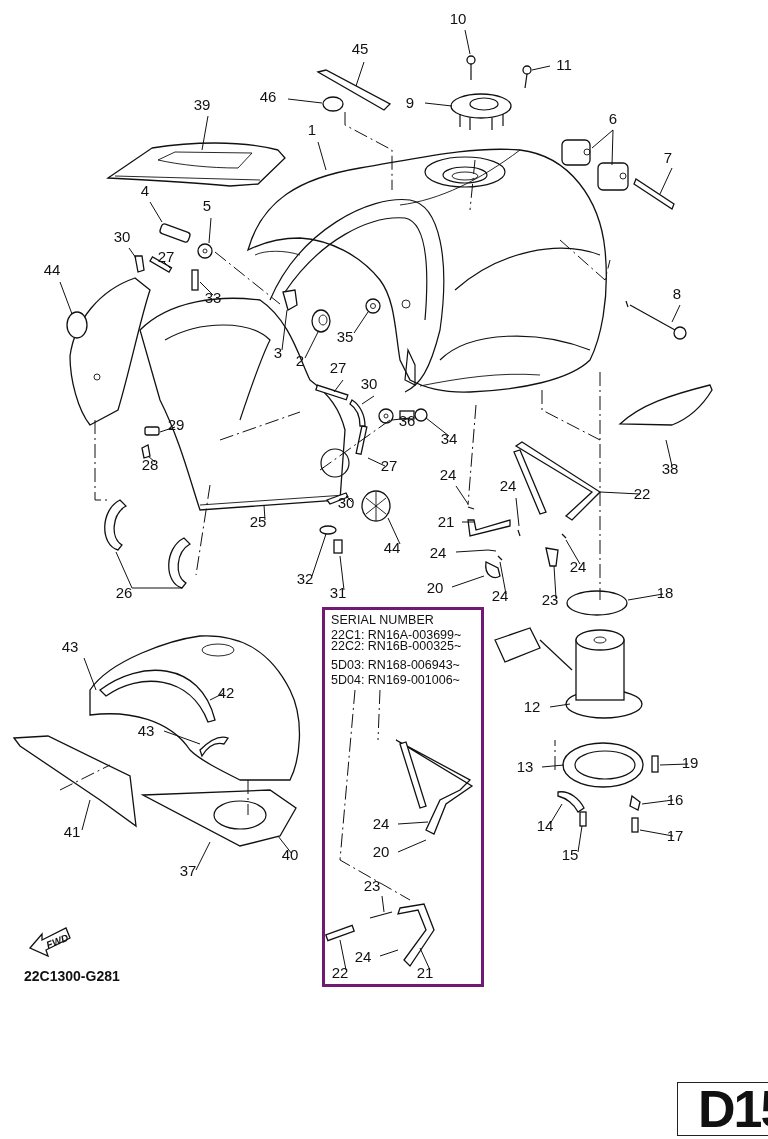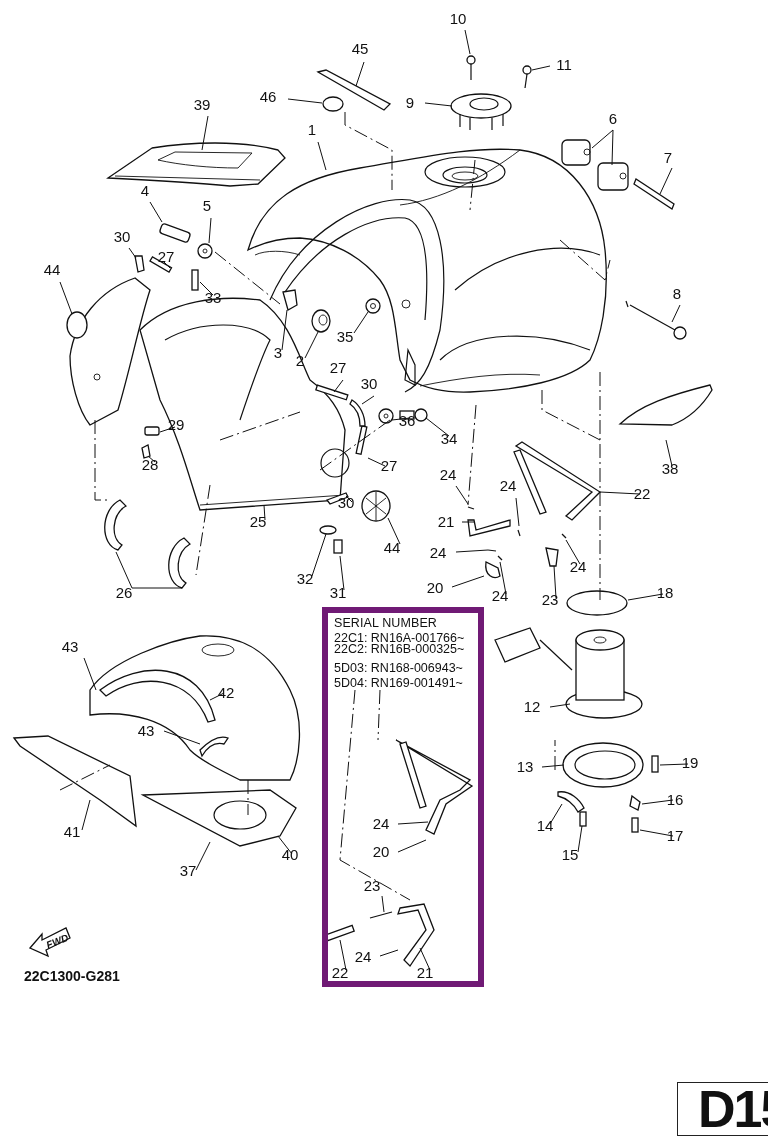--- a/index.html
+++ b/index.html
@@ -6,21 +6,21 @@
   body { width:768px; height:1139px; position:relative; overflow:hidden;
          font-family:"Liberation Sans", sans-serif; color:#111; }
   #diagram { position:absolute; left:0; top:0; width:768px; height:1139px; }
   #diagram .ln { stroke:#111; stroke-width:1.2; fill:none; }
   #diagram .thin { stroke:#111; stroke-width:0.9; fill:none; }
   #diagram .part { stroke:#111; stroke-width:1.3; fill:#fff; }
   #diagram .dash { stroke:#111; stroke-width:1; fill:none; stroke-dasharray:14 4 2 4; }
   #diagram .leader { stroke:#111; stroke-width:1; fill:none; }
   #diagram text.callout { font-family:"Liberation Sans", sans-serif; font-size:15px; fill:#111; }
   .serial-box { position:absolute; left:322px; top:607px; width:162px; height:380px;
-                border:6px solid #701a75; box-sizing:border-box; }
+                border:3px solid #701a75; box-sizing:border-box; }
   .serial-box .title { position:absolute; left:6px; top:3px; font-size:12.5px; letter-spacing:0.1px; }
   .serial-box .row { position:absolute; left:6px; font-size:12.5px; white-space:nowrap; }
   .drawing-code { position:absolute; left:24px; top:968px; font-size:14px;font-weight:bold; }
   .fwd { position:absolute; left:26px; top:918px; width:48px; height:40px; }
   .page-box { position:absolute; left:677px; top:1082px; width:120px; height:54px;
               border:1.5px solid #222; box-sizing:border-box; overflow:hidden; }
   .page-box span { position:absolute; left:20px; top:-4px; font-size:52px; font-weight:bold;
                    letter-spacing:-2px; font-family:"Liberation Sans", sans-serif; }
 </style>
 </head>
@@ -378,21 +378,21 @@
 
 <svg class="fwd" viewBox="0 0 48 40">
   <path d="M4,30 L16,16 L16,22 L40,10 L44,20 L20,32 L22,38 Z" fill="#fff" stroke="#111" stroke-width="1.3"></path>
   <text x="20" y="28" font-size="10" font-weight="bold" font-style="italic" fill="#111" font-family="Liberation Sans, sans-serif" transform="rotate(-22 28 24)">FWD</text>
 </svg>
 
 <div class="drawing-code">22C1300-G281</div>
 
 <div class="serial-box">
   <div class="title">SERIAL NUMBER</div>
-  <div class="row" style="top:18px">22C1: RN16A-001766~</div>
+  <div class="row" style="top:18px">22C1: RN16A-003699~</div>
   <div class="row" style="top:29px">22C2: RN16B-000325~</div>
   <div class="row" style="top:48px">5D03: RN168-006943~</div>
-  <div class="row" style="top:63px">5D04: RN169-001491~</div>
+  <div class="row" style="top:63px">5D04: RN169-001006~</div>
 </div>
 
 <div class="page-box">
   <span>D15</span>
 </div>
 
 </body></html>

